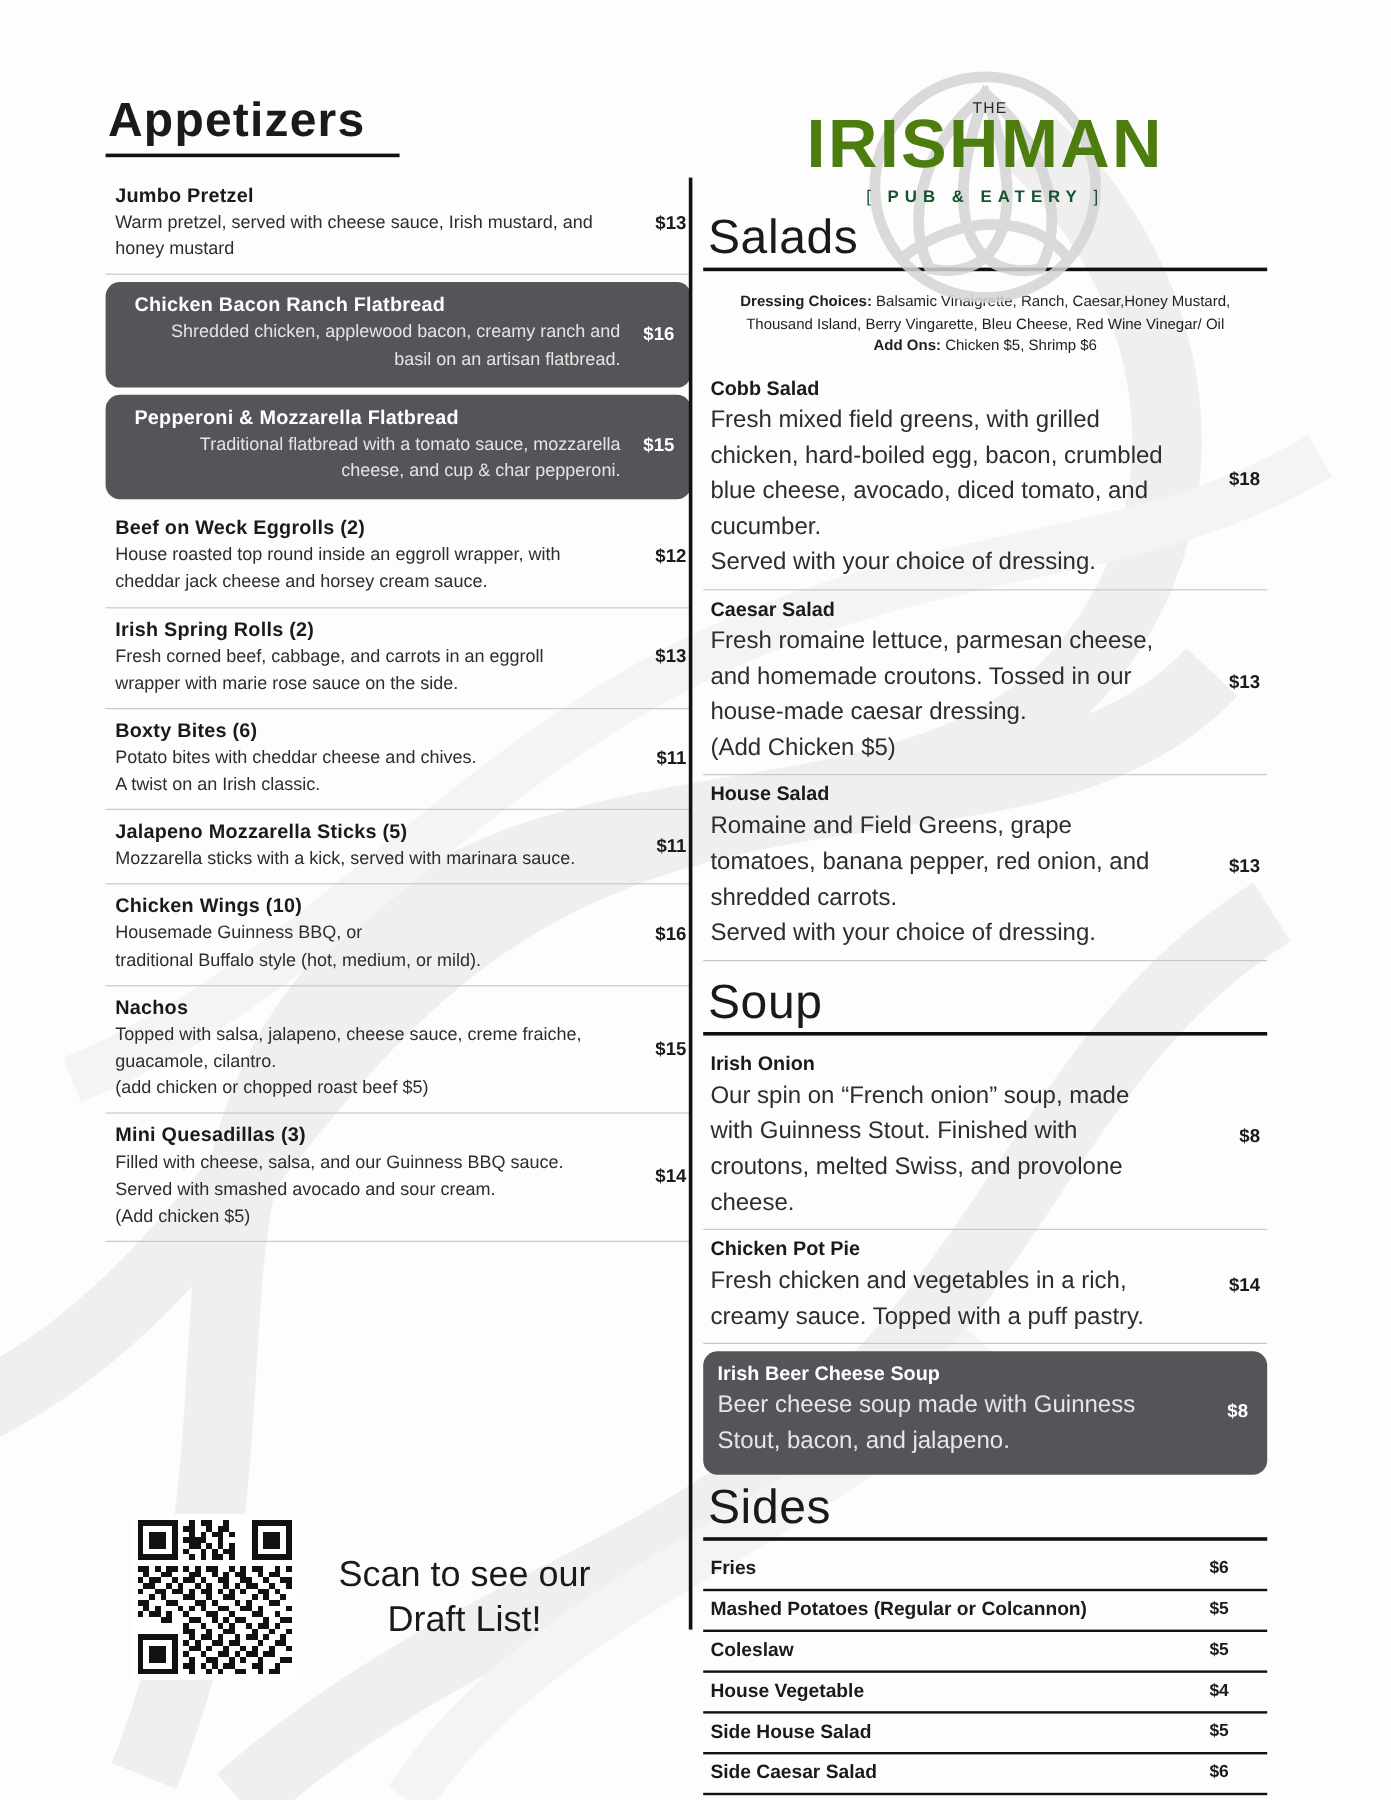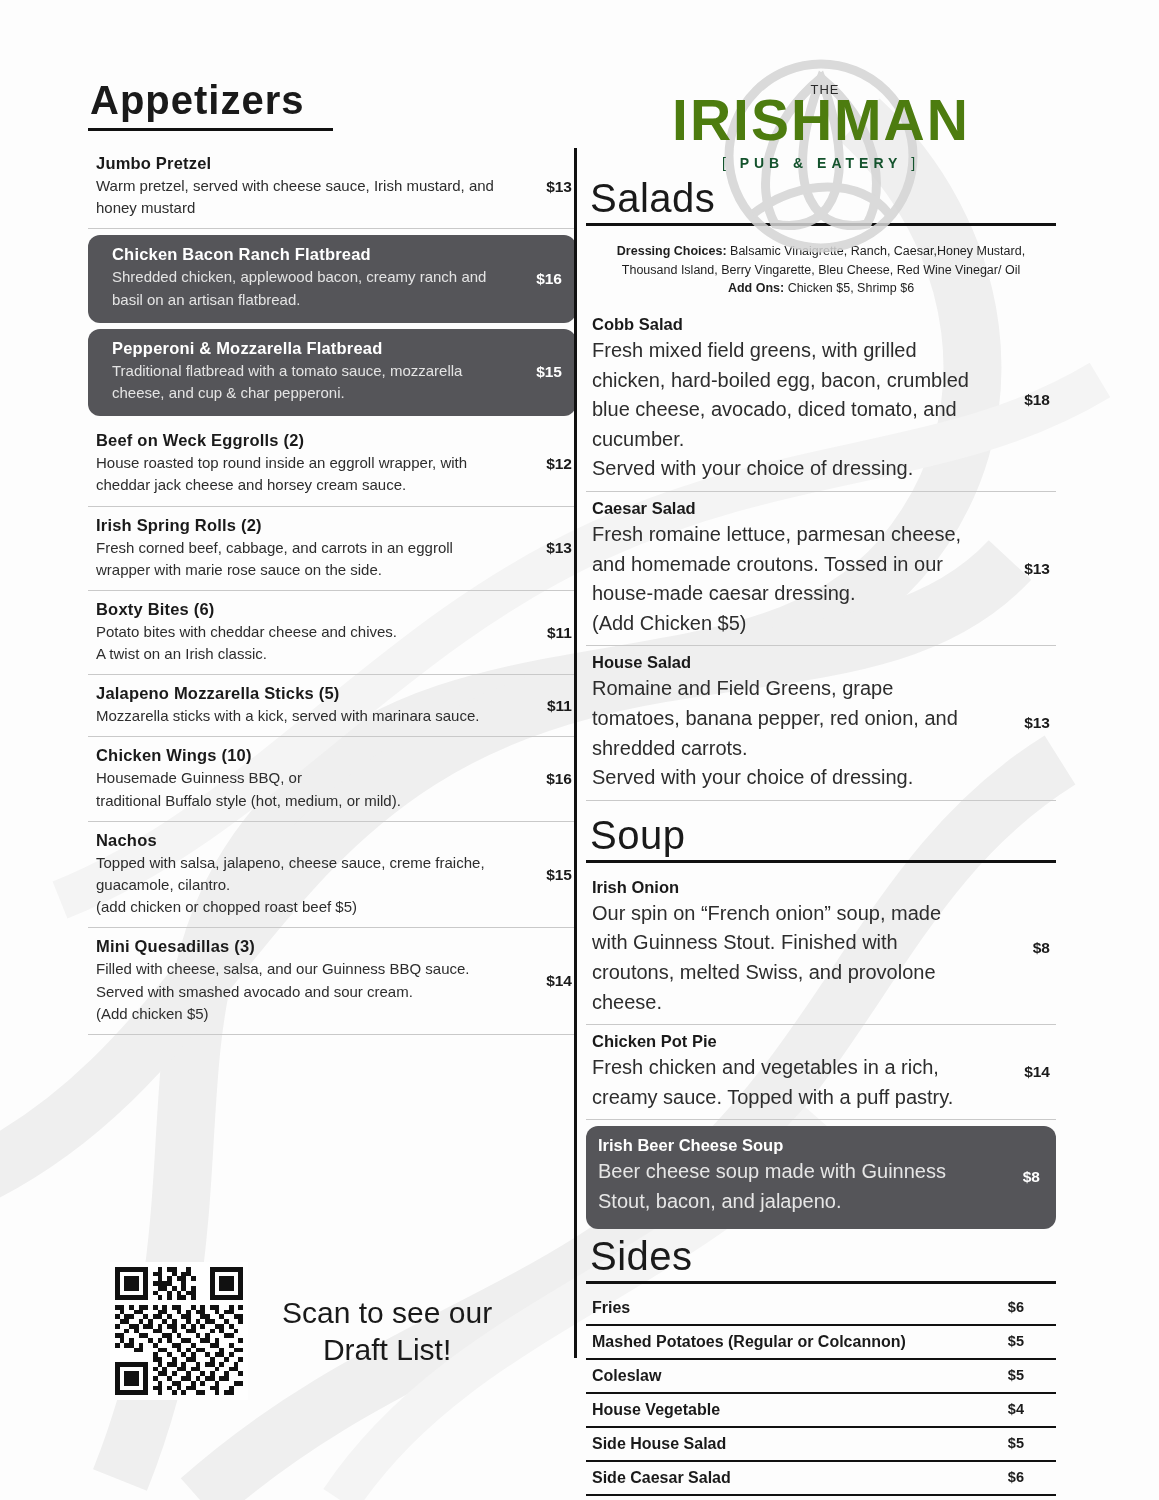--- a/index.html
+++ b/index.html
@@ -57,21 +57,21 @@
   }
   .item:last-child { border-bottom: 1px solid #c9c9c9; }
   .item.highlight {
     background: #555559;
     color: #ffffff;
     border-bottom: none;
     border-radius: 12px;
     padding: 10px 10px 12px 24px;
     margin: 6px 0;
   }
-  .item.highlight .item-desc { color: #e4e4e4; }
+  .item.highlight .item-desc { color: #e4e4e4; text-align: right; }
   .item-name {
     font-size: 16.5px;
     font-weight: 700;
     margin-bottom: 2px;
     letter-spacing: .2px;
   }
   .item-desc {
     font-size: 15px;
     line-height: 1.48;
     color: #2d2d2d;

